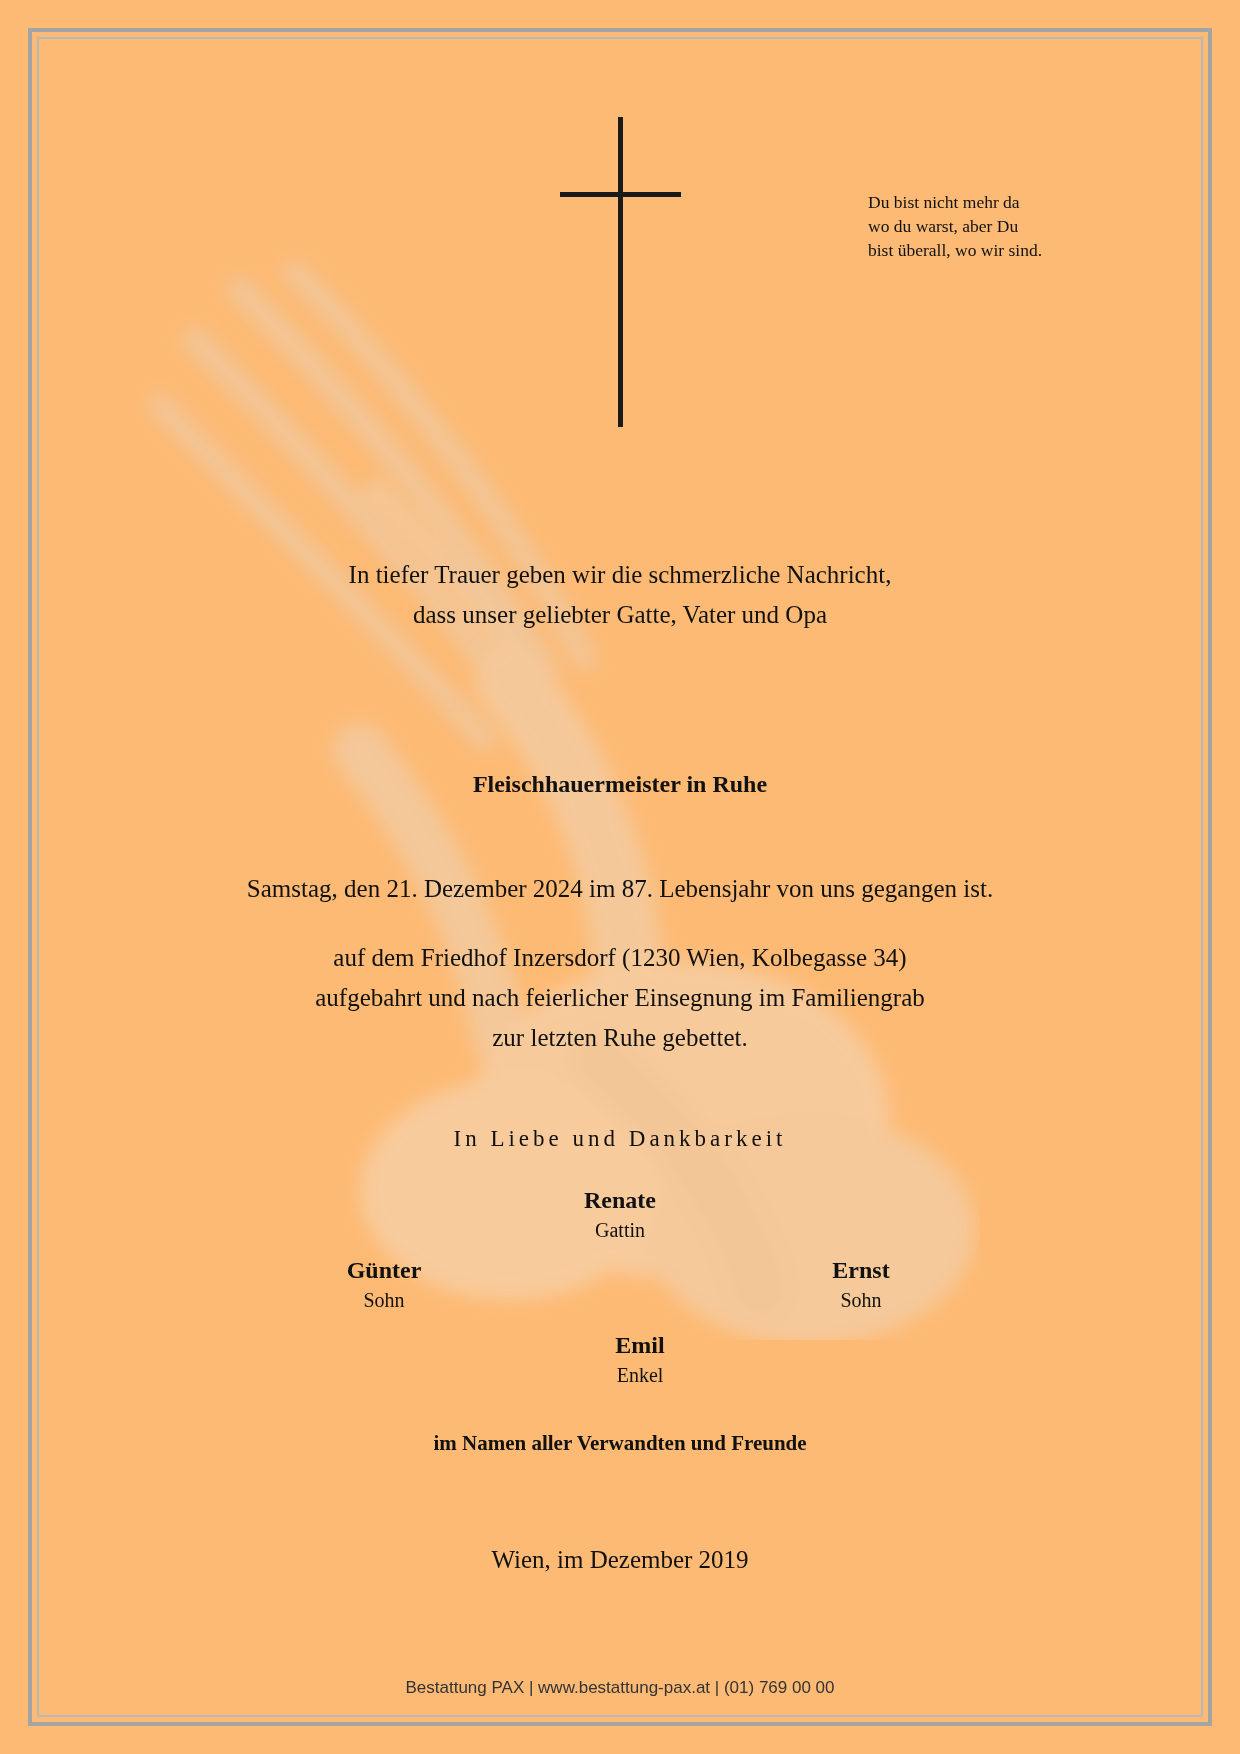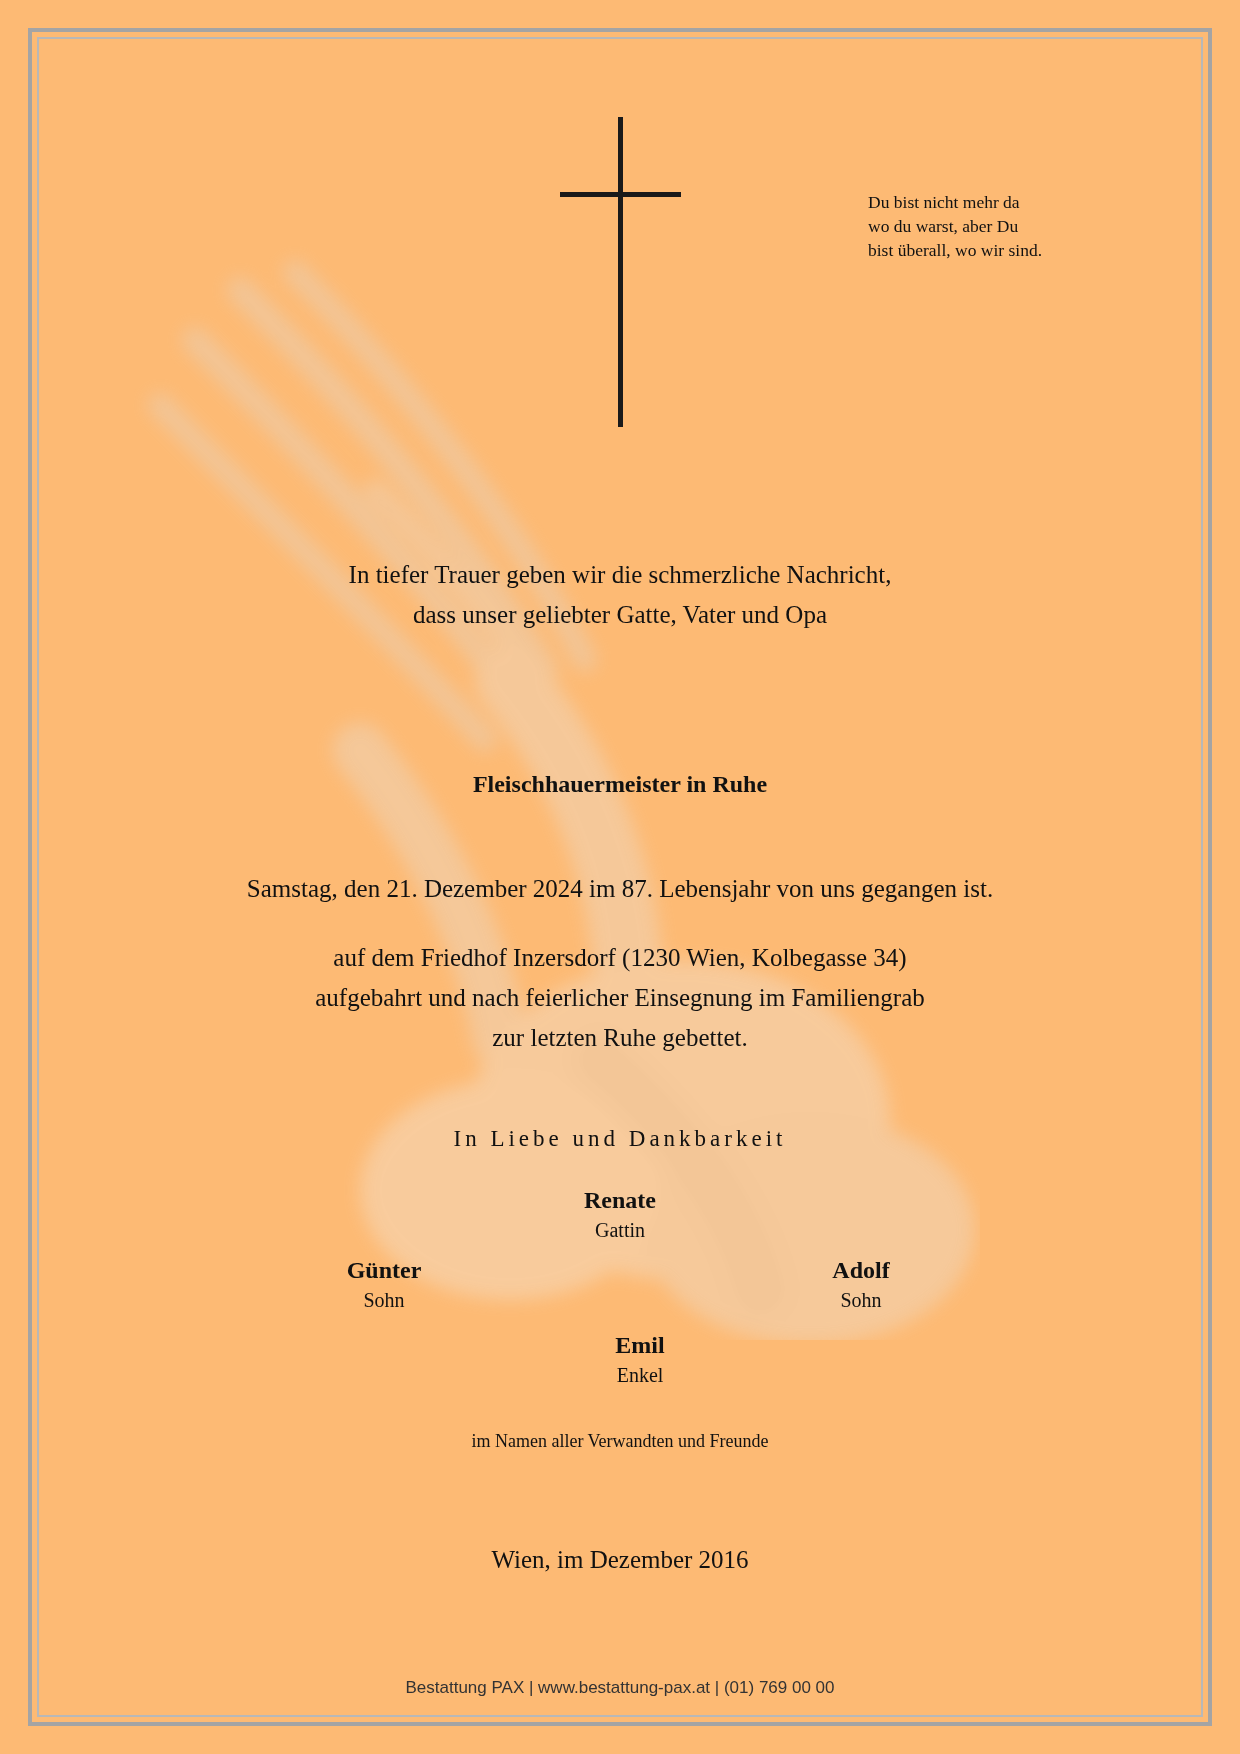--- a/index.html
+++ b/index.html
@@ -59,21 +59,21 @@
     left: 45px; right: 45px;
     text-align: center;
   }
   .intro1 { top: 561px; font-size: 25px; }
   .intro2 { top: 601px; font-size: 25px; }
   .name   { top: 684px; font-size: 55px; font-weight: bold; letter-spacing: 1px; }
   .title  { top: 771px; font-size: 24px; font-weight: bold; }
   .death  { top: 875px; font-size: 25px; }
   .funeral { top: 938px; font-size: 25px; line-height: 40px; }
   .inlove { top: 1126px; font-size: 23px; letter-spacing: 4px; }
-  .behalf { top: 1431px; font-size: 18px; font-weight: normal; }
+  .behalf { top: 1431px; font-size: 21px; font-weight: bold; }
   .placedate { top: 1546px; font-size: 25px; }
   
   .mourner { position: absolute; text-align: center; }
   .mourner .m-name { font-size: 24px; font-weight: bold; }
   .mourner .m-rel  { font-size: 20px; margin-top: 5px; }
   .mourner-renate { left: 470px; top: 1187px; width: 300px; }
   .mourner-guenter { left: 234px; top: 1257px; width: 300px; }
   .mourner-ernst { left: 711px; top: 1257px; width: 300px; }
   .mourner-emil { left: 490px; top: 1332px; width: 300px; }
   
@@ -144,27 +144,27 @@
 
   <div class="mourner mourner-renate">
     <div class="m-name">Renate</div>
     <div class="m-rel">Gattin</div>
   </div>
   <div class="mourner mourner-guenter">
     <div class="m-name">Günter</div>
     <div class="m-rel">Sohn</div>
   </div>
   <div class="mourner mourner-ernst">
-    <div class="m-name">Adolf</div>
+    <div class="m-name">Ernst</div>
     <div class="m-rel">Sohn</div>
   </div>
   <div class="mourner mourner-emil">
     <div class="m-name">Emil</div>
     <div class="m-rel">Enkel</div>
   </div>
 
   <div class="centerline behalf">im Namen aller Verwandten und Freunde</div>
 
-  <div class="centerline placedate">Wien, im Dezember 2016</div>
+  <div class="centerline placedate">Wien, im Dezember 2019</div>
 
   <div class="footer">Bestattung PAX | www.bestattung-pax.at | (01) 769 00 00</div>
 
 </div>
 
 </body></html>

